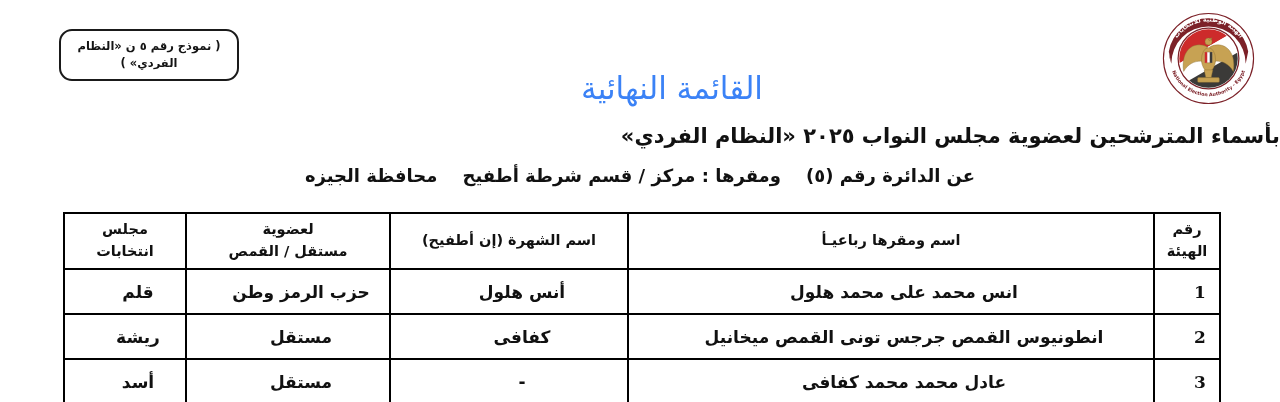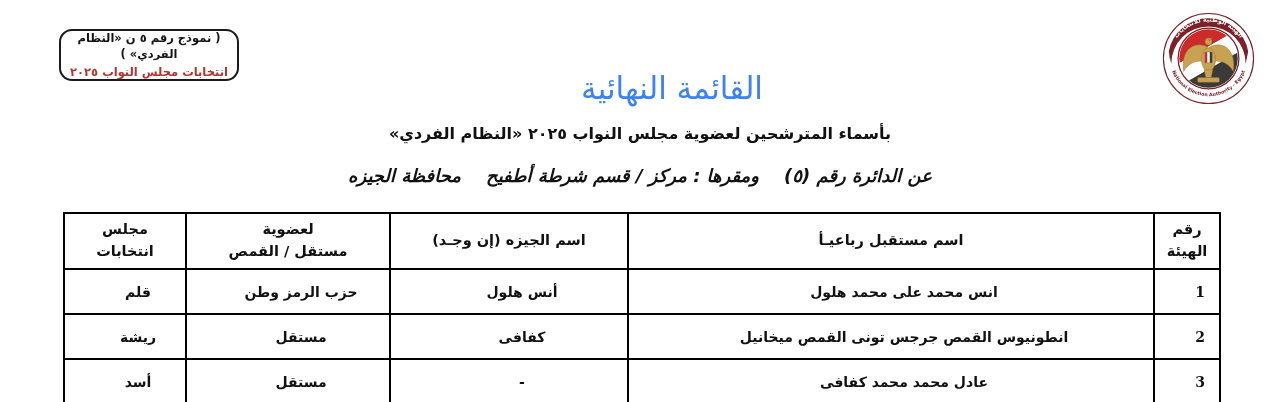--- a/index.html
+++ b/index.html
@@ -19,47 +19,46 @@
 
   
   .logo-wrap{position:absolute;left:1162px;top:12px;width:93px;height:93px;}
 
   
   .main-title{
     position:absolute;top:70px;left:0;width:100%;text-align:center;direction:rtl;
     color:#3b82f6;font-size:31px;font-weight:normal;letter-spacing:.5px;padding-left:32px;
   }
   .subtitle{
-    position:absolute;top:124px;left:0;width:100%;text-align:center;direction:rtl;
-    color:#111;font-size:16px;font-weight:bold;
+    position:absolute;top:124px;left:0;width:100%;text-align:right;direction:rtl;
+    color:#111;font-size:21px;font-weight:bold;
   }
   .district-line{
     position:absolute;top:165px;left:0;width:100%;text-align:center;direction:rtl;
-    color:#111;font-size:18px;font-weight:bold;white-space:pre-wrap;font-style:italic;
+    color:#111;font-size:18px;font-weight:bold;white-space:pre-wrap;
   }
 
   
   table.candidates{
     position:absolute;left:63px;top:212px;width:1156px;
     border-collapse:collapse;direction:rtl;table-layout:fixed;
   }
   table.candidates th, table.candidates td{
     border:2px solid #000;text-align:center;vertical-align:middle;
     color:#111;font-weight:bold;padding:0 6px;overflow:hidden;
   }
   table.candidates th{height:54px;font-size:14.5px;line-height:1.5;}
-  table.candidates td{height:43px;font-size:14px;padding-left:32px;}
+  table.candidates td{height:43px;font-size:17px;padding-left:32px;}
   td.serial-cell{font-family:"DejaVu Serif", serif;font-size:15px;}
 </style>
 </head>
 <body>
 
 <div class="stamp-box">
   <div class="stamp-line1">( نموذج رقم ٥ ن «النظام الفردي» )</div>
-  <div class="stamp-line2">انتخابات مجلس النواب ٢٠٢٥</div>
 </div>
 
 <div class="logo-wrap">
   <svg viewBox="0 0 90 90" width="93" height="93">
 
     <circle cx="45" cy="45" r="43.6" fill="#ffffff" stroke="#7c2128" stroke-width="1.1"></circle>
 
     <path d="M 6.6,38.2 A 39,39 0 0 1 83.4,38.2 L 81,50 A 33,33 0 0 0 9,50 Z" fill="#7c2128"></path>
     <path d="M 6.6,38.2 A 39,39 0 0 0 9,50" fill="#7c2128"></path>
 
@@ -112,22 +111,22 @@
       <col style="width:238px">
       <col style="width:204px">
       <col style="width:122px">
   </colgroup>
   <thead>
     <tr>
       <th>
         <div>رقم</div>
         <div>الهيئة</div>
       </th>
-      <th>اسم مستقبل رباعيـأ</th>
-      <th>اسم الجيزه (إن وجـد)</th>
+      <th>اسم ومقرها رباعيـأ</th>
+      <th>اسم الشهرة (إن أطفيح)</th>
       <th>
         <div>لعضوية</div>
         <div>مستقل / القمص</div>
       </th>
       <th>
         <div>مجلس</div>
         <div>انتخابات</div>
       </th>
     </tr>
   </thead>

